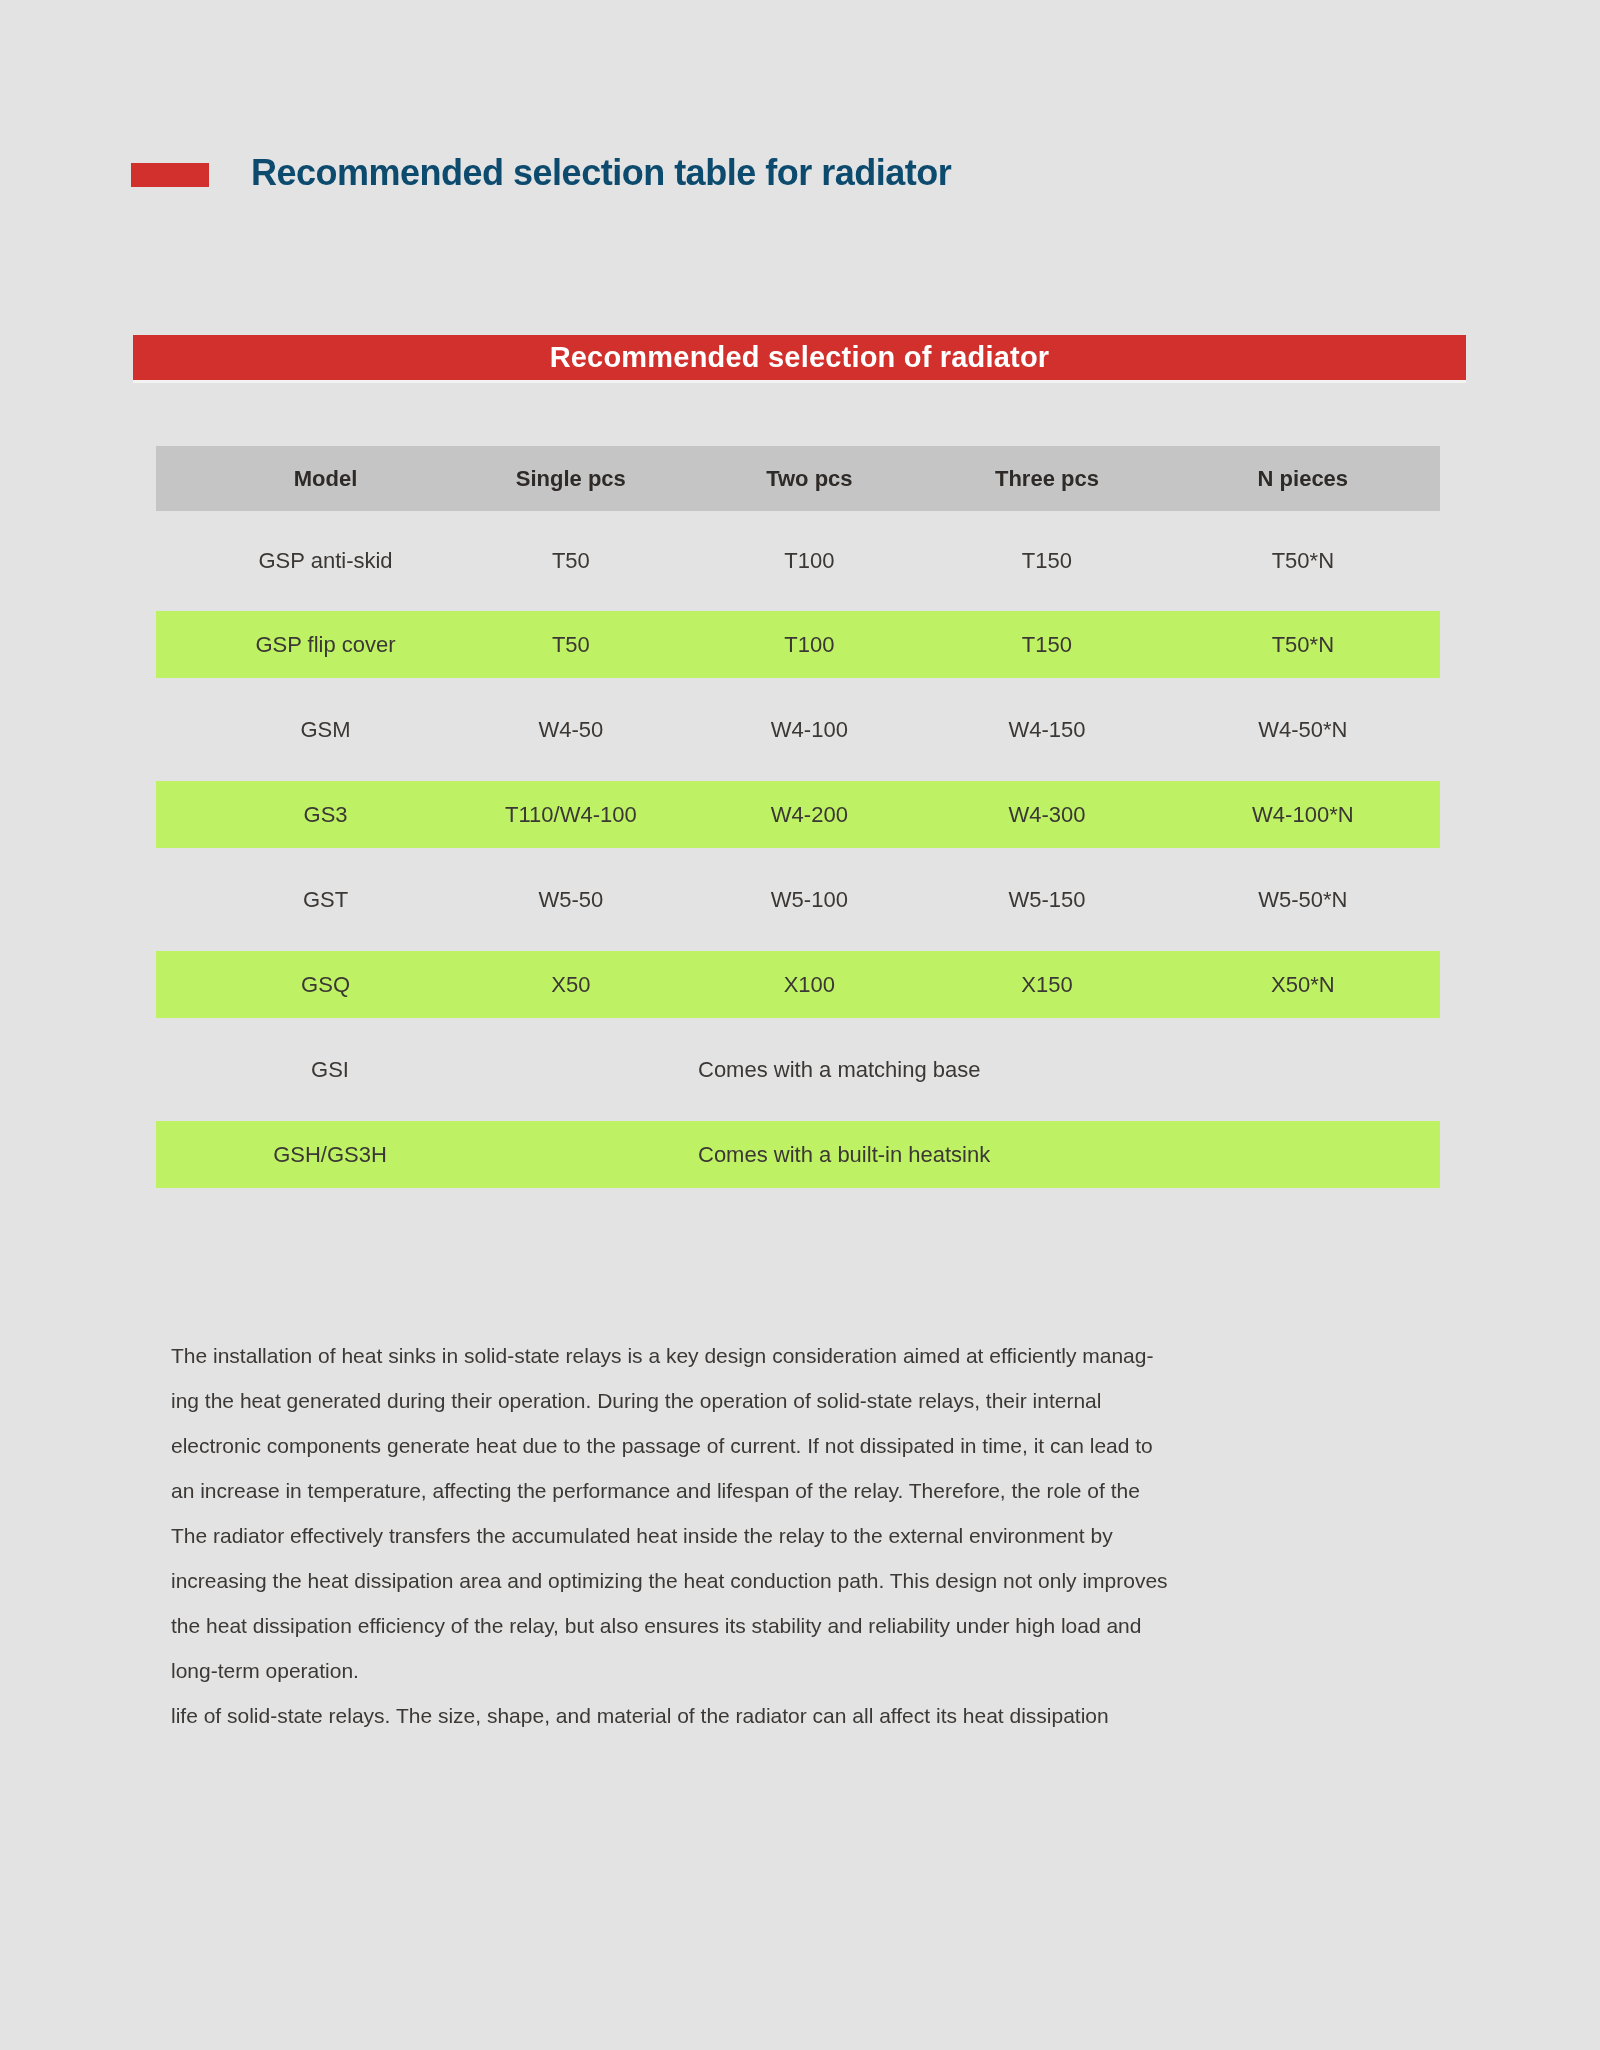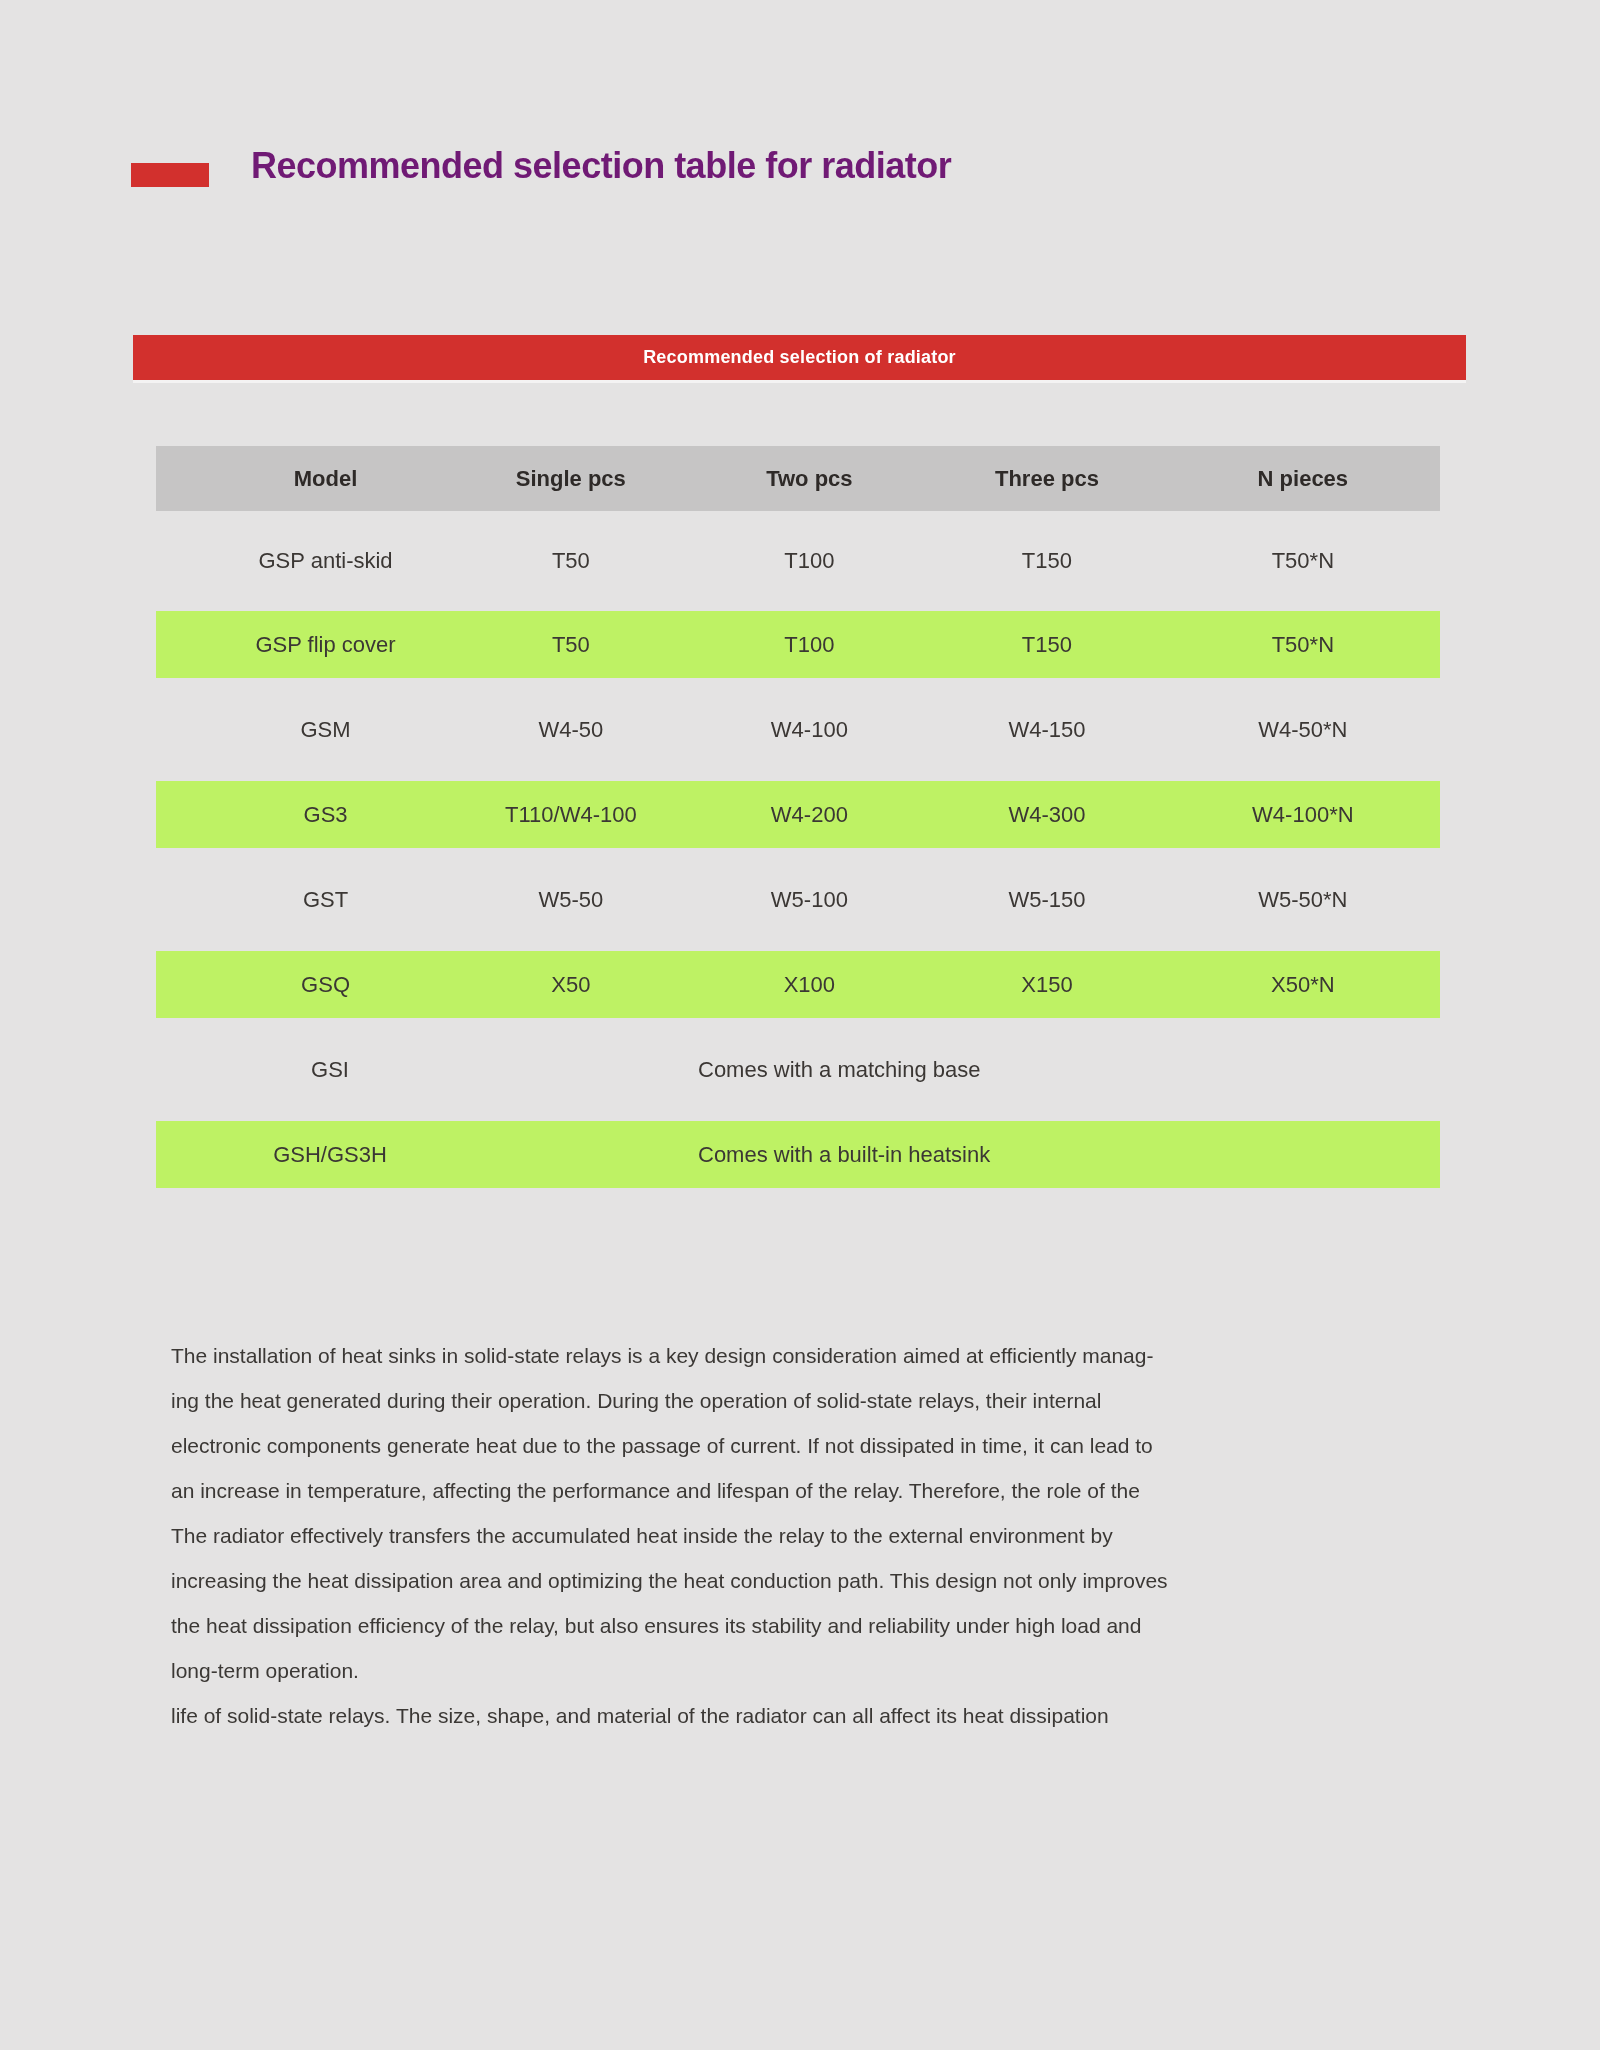--- a/index.html
+++ b/index.html
@@ -14,41 +14,41 @@
 
   
   .heading-dash {
     position: absolute;
     left: 131px; top: 163px;
     width: 78px; height: 24px;
     background: #d2302d;
   }
   .section-title {
     position: absolute;
-    left: 251px; top: 144px;
+    left: 251px; top: 151px;
     height: 44px; line-height: 44px;
     font-size: 36px;
     font-weight: bold;
     letter-spacing: -0.5px;
-    color: #701a75;
+    color: #0c4a6e;
     white-space: nowrap;
   }
 
   
   .banner {
     position: absolute;
     left: 133px; top: 335px;
     width: 1333px; height: 45px;
     background: #d2302d;
     border-bottom: 3px solid #f4f3f3;
     display: flex; align-items: center; justify-content: center;
   }
   .banner-text {
     color: #ffffff;
-    font-size: 18px;
+    font-size: 29px;
     font-weight: bold;
     letter-spacing: 0.2px;
     white-space: nowrap;
   }
 
   
   .sel-table {
     position: absolute;
     left: 156px; top: 446px;
     width: 1284px;

